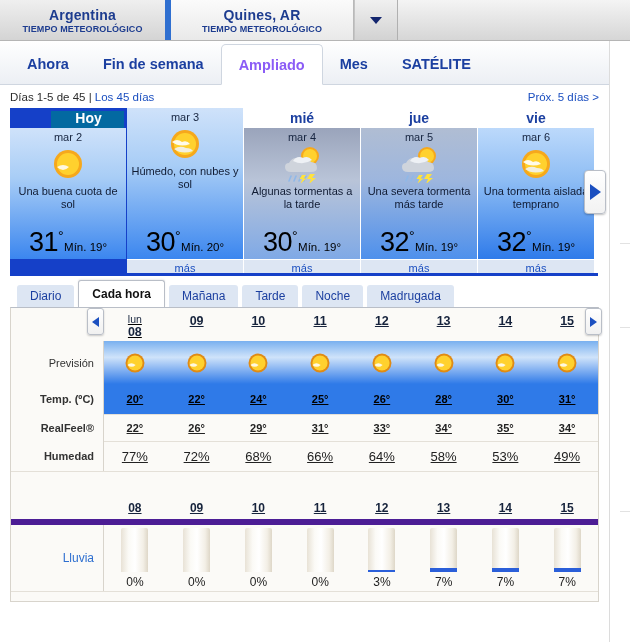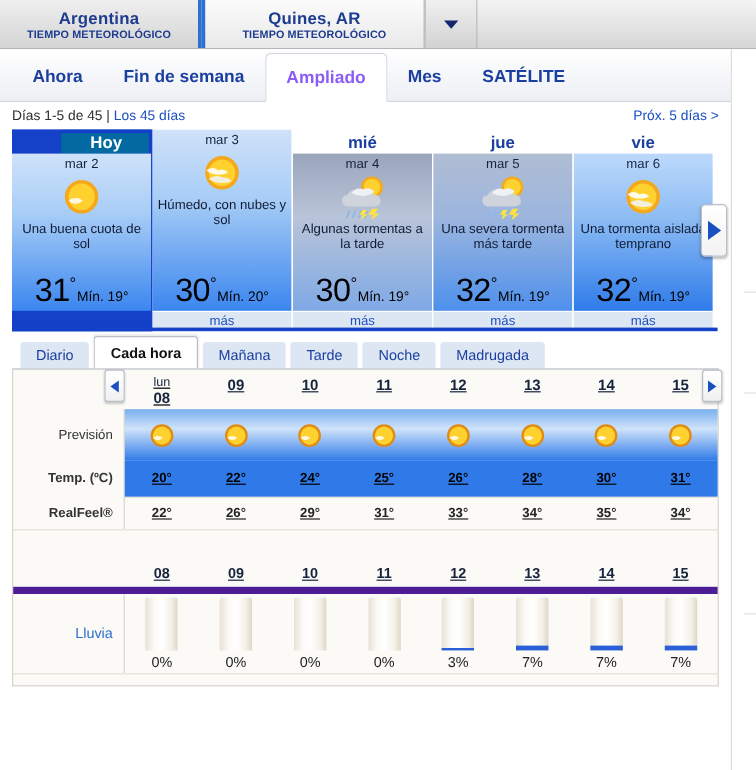--- a/index.html
+++ b/index.html
@@ -494,20 +494,33 @@
         <div class="hr-col">26°</div>
         <div class="hr-col">29°</div>
         <div class="hr-col">31°</div>
         <div class="hr-col">33°</div>
         <div class="hr-col">34°</div>
         <div class="hr-col">35°</div>
         <div class="hr-col">34°</div>
       </div>
     </div>
 
+    <div class="hr-row row-hum">
+      <div class="hr-label-col">Humedad</div>
+      <div class="hr-cols">
+        <div class="hr-col">77%</div>
+        <div class="hr-col">72%</div>
+        <div class="hr-col">68%</div>
+        <div class="hr-col">66%</div>
+        <div class="hr-col">64%</div>
+        <div class="hr-col">58%</div>
+        <div class="hr-col">53%</div>
+        <div class="hr-col">49%</div>
+      </div>
+    </div>
 
     <div class="spacer-row"></div>
 
     <div class="rain-hdr">
       <div class="hr-label-col"></div>
       <div class="hr-cols">
         <div class="hr-col">08</div>
         <div class="hr-col">09</div>
         <div class="hr-col">10</div>
         <div class="hr-col">11</div>

